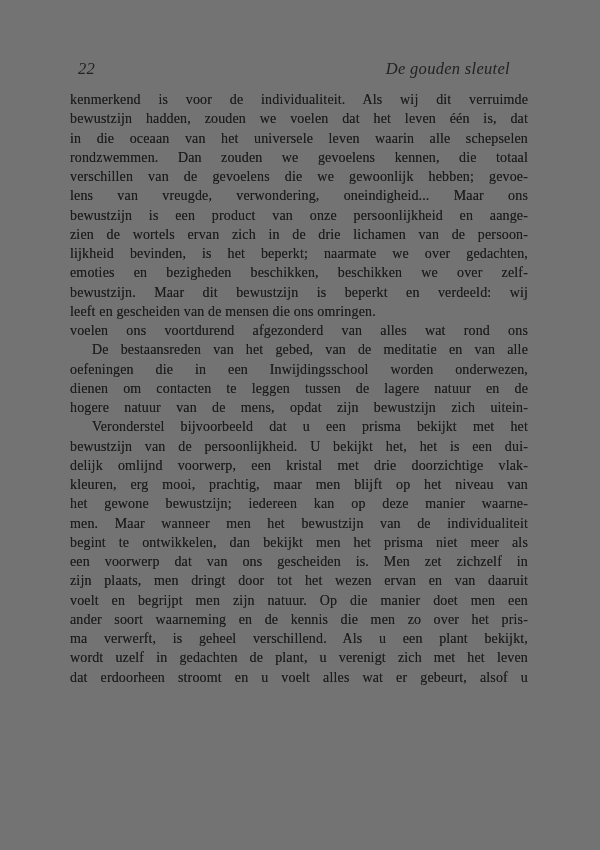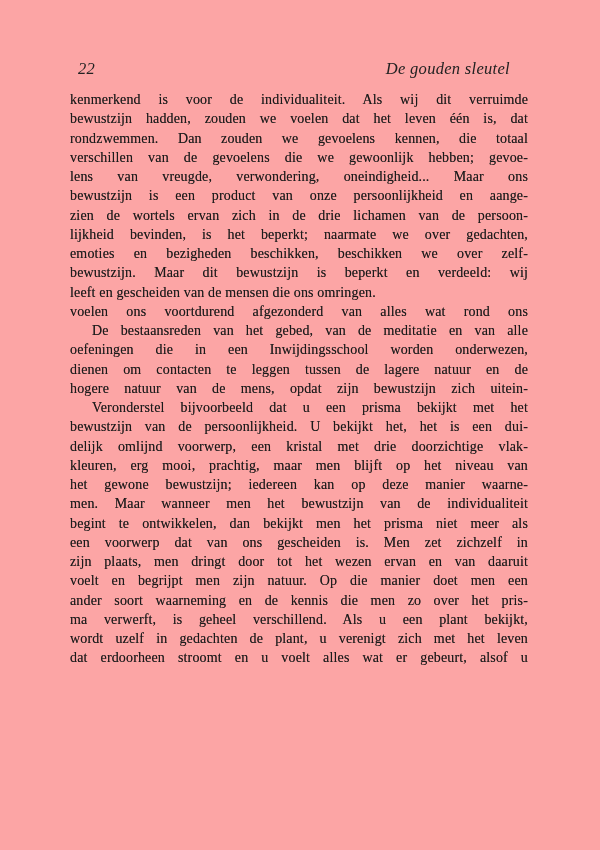--- a/index.html
+++ b/index.html
@@ -4,21 +4,21 @@
 <style>
   html, body {
     margin: 0;
     padding: 0;
     background: #ffffff;
   }
   .page {
     position: relative;
     width: 600px;
     height: 850px;
-    background: #fca5a5;
+    background: #737373;
     font-family: "Liberation Serif", serif;
     color: #1c1c1c;
     overflow: hidden;
   }
   .running-header {
     position: absolute;
     top: 59px;
     left: 78px;
     right: 90px;
     display: flex;
@@ -60,20 +60,21 @@
 
 <div class="page">
   <div class="running-header">
     <span>22</span>
     <span>De gouden sleutel</span>
   </div>
   <div class="text-block">
       <div class="paragraph">
         <div class="line">kenmerkend is voor de individualiteit. Als wij dit verruimde</div>
         <div class="line">bewustzijn hadden, zouden we voelen dat het leven één is, dat</div>
+        <div class="line">in die oceaan van het universele leven waarin alle schepselen</div>
         <div class="line">rondzwemmen. Dan zouden we gevoelens kennen, die totaal</div>
         <div class="line">verschillen van de gevoelens die we gewoonlijk hebben; gevoe-</div>
         <div class="line">lens van vreugde, verwondering, oneindigheid... Maar ons</div>
         <div class="line">bewustzijn is een product van onze persoonlijkheid en aange-</div>
         <div class="line">zien de wortels ervan zich in de drie lichamen van de persoon-</div>
         <div class="line">lijkheid bevinden, is het beperkt; naarmate we over gedachten,</div>
         <div class="line">emoties en bezigheden beschikken, beschikken we over zelf-</div>
         <div class="line">bewustzijn. Maar dit bewustzijn is beperkt en verdeeld: wij</div>
         <div class="line no-justify">leeft en gescheiden van de mensen die ons omringen.</div>
         <div class="line">voelen ons voortdurend afgezonderd van alles wat rond ons</div>

